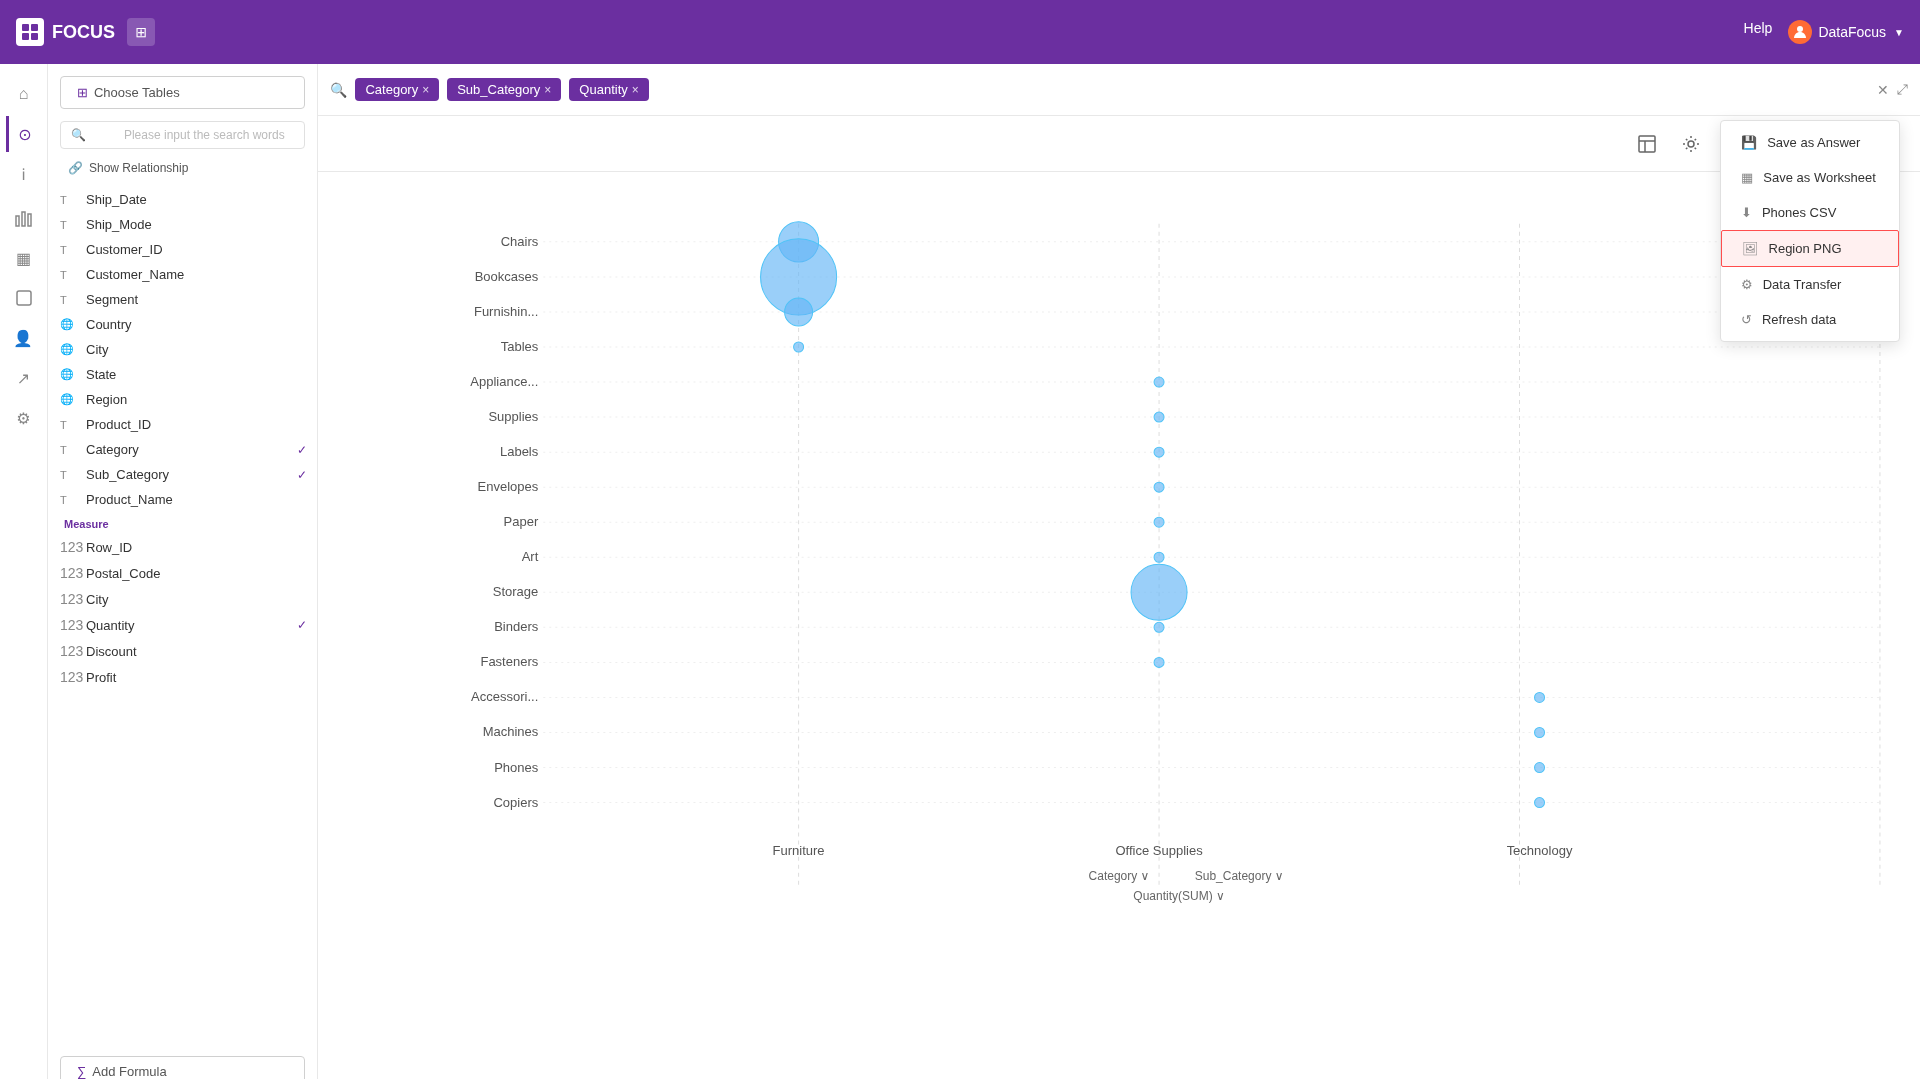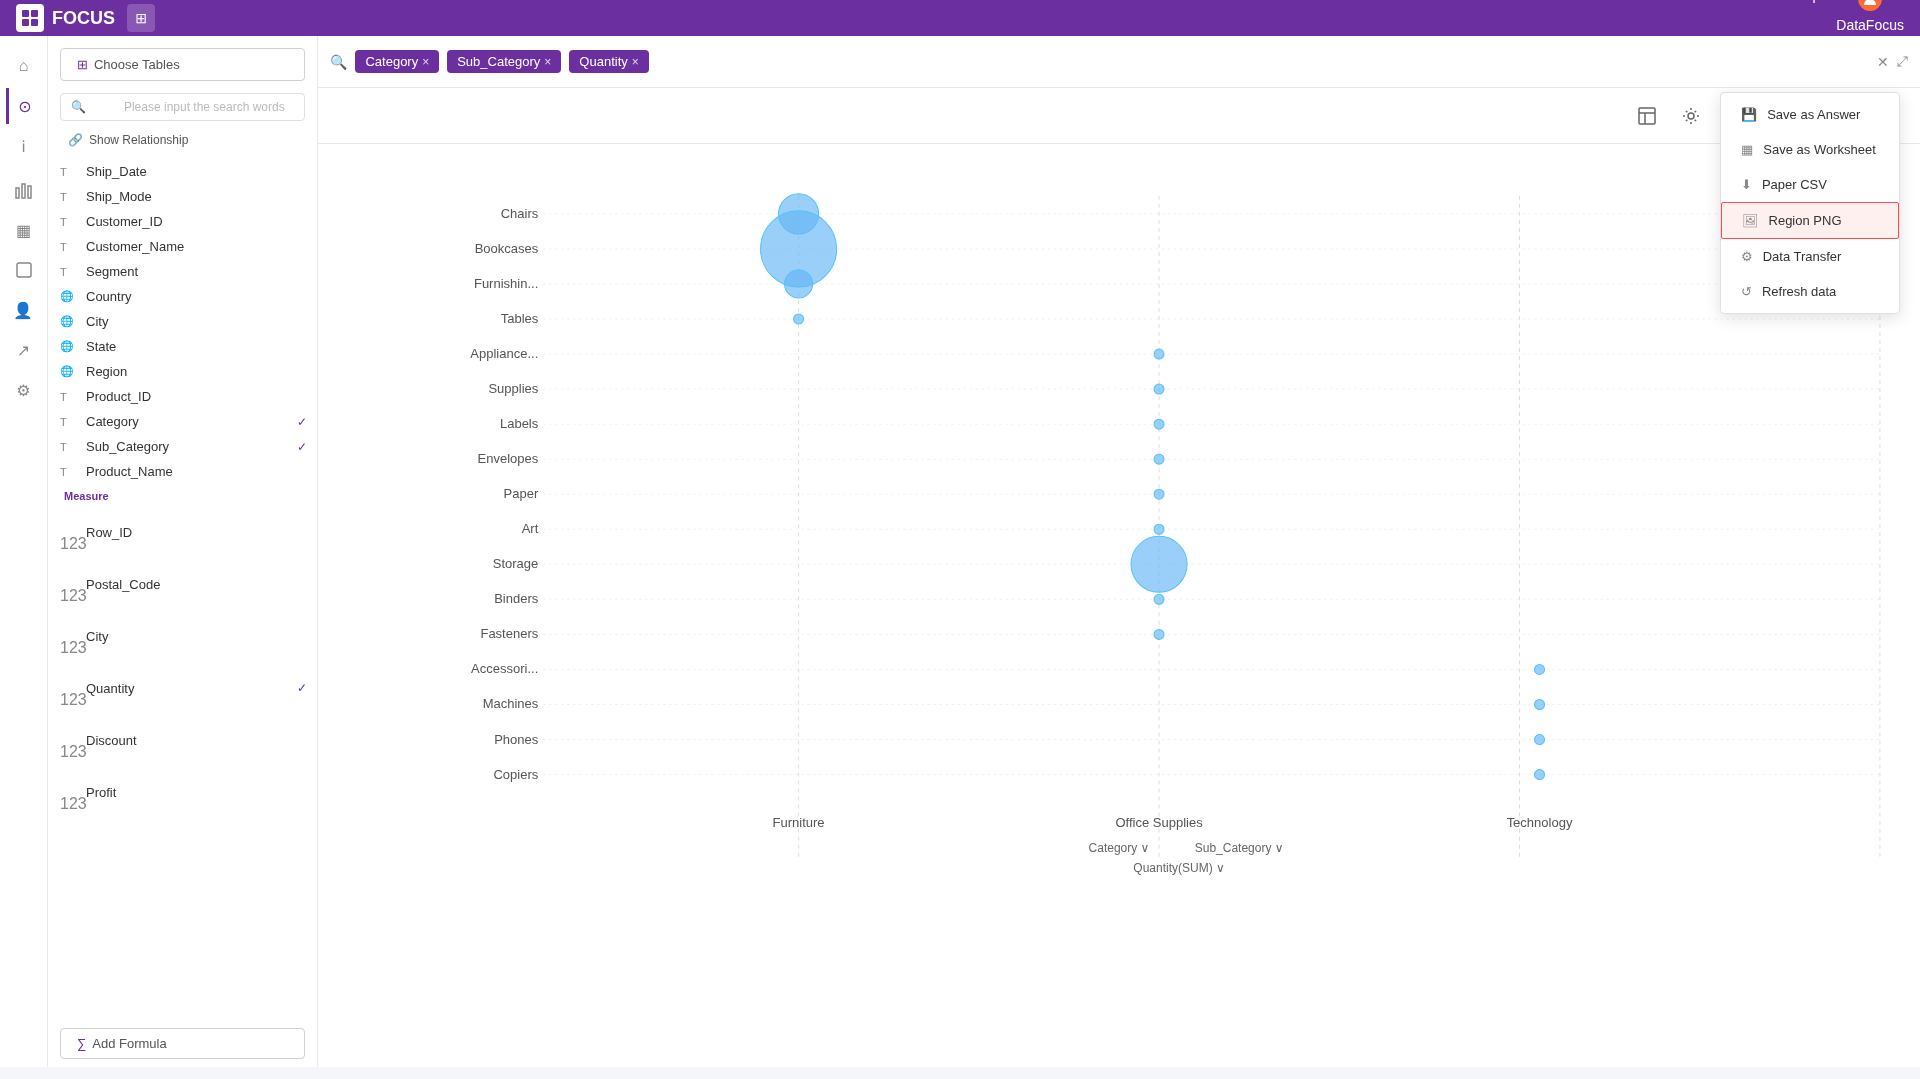--- a/index.html
+++ b/index.html
@@ -1,33 +1,33 @@
 <!DOCTYPE html>
 <html><head>
   <meta charset="utf-8">
   <style>
     * { margin: 0; padding: 0; box-sizing: border-box; }
     body { font-family: 'Segoe UI', Arial, sans-serif; background: #f5f6fa; width: 1920px; height: 1079px; overflow: hidden; }
 
     
     .top-nav {
-      height: 36px;
+      height: 64px;
       background: #6b2fa0;
       display: flex;
       align-items: center;
       padding: 4px 16px;
       justify-content: space-between;
     }
     .top-nav-left { display: flex; align-items: center; gap: 12px; }
     .logo { display: flex; align-items: center; gap: 8px; color: white; font-weight: bold; font-size: 18px; }
     .logo-icon { width: 28px; height: 28px; background: white; border-radius: 4px; display: flex; align-items: center; justify-content: center; }
     .logo-icon svg { width: 20px; height: 20px; }
     .top-nav-right { display: flex; align-items: flex-start; gap: 16px; color: white; font-size: 14px; }
     .help-link { color: white; cursor: pointer; }
-    .user-info { display: flex; align-items: center; gap: 6px; color: white; cursor: pointer; flex-direction: column; }
+    .user-info { display: flex; align-items: center; gap: 6px; color: white; cursor: pointer; }
     .user-avatar { width: 24px; height: 24px; border-radius: 50%; background: #ff6b35; display: flex; align-items: center; justify-content: center; font-size: 10px; color: white; }
 
     
     .layout { display: flex; height: calc(1079px - 48px); }
 
     
     .icon-sidebar {
       width: 48px;
       background: #fff;
       border-right: 1px solid #e8e8e8;
@@ -111,21 +111,21 @@
       cursor: pointer;
       position: relative;
     }
     .field-type-icon {
       font-size: 11px;
       color: #888;
       width: 18px;
       flex-shrink: 0;
     }
     .field-type-icon.geo { color: #888; }
-    .field-type-icon.num { color: #888; font-size: 16px; margin-top: 24px; }
+    .field-type-icon.num { color: #888; font-size: 14px; }
     .field-check {
       position: absolute;
       right: 10px;
       color: #6b2fa0;
       font-size: 12px;
     }
     .add-formula-btn {
       margin: 8px 12px;
       padding: 7px 16px;
       border: 1px solid #d0d0d0;
@@ -558,21 +558,21 @@
       <div class="dropdown-item">
         <span class="d-icon">💾</span>
         <span>Save as Answer</span>
       </div>
       <div class="dropdown-item">
         <span class="d-icon">▦</span>
         <span>Save as Worksheet</span>
       </div>
       <div class="dropdown-item">
         <span class="d-icon">⬇</span>
-        <span>Paper CSV</span>
+        <span>Phones CSV</span>
       </div>
       <div class="dropdown-item highlighted" style="border:1px solid #ff4d4d;background:#fff0f0;">
         <span class="d-icon">🖼</span>
         <span>Region PNG</span>
       </div>
       <div class="dropdown-item">
         <span class="d-icon">⚙</span>
         <span>Data Transfer</span>
       </div>
       <div class="dropdown-item">

